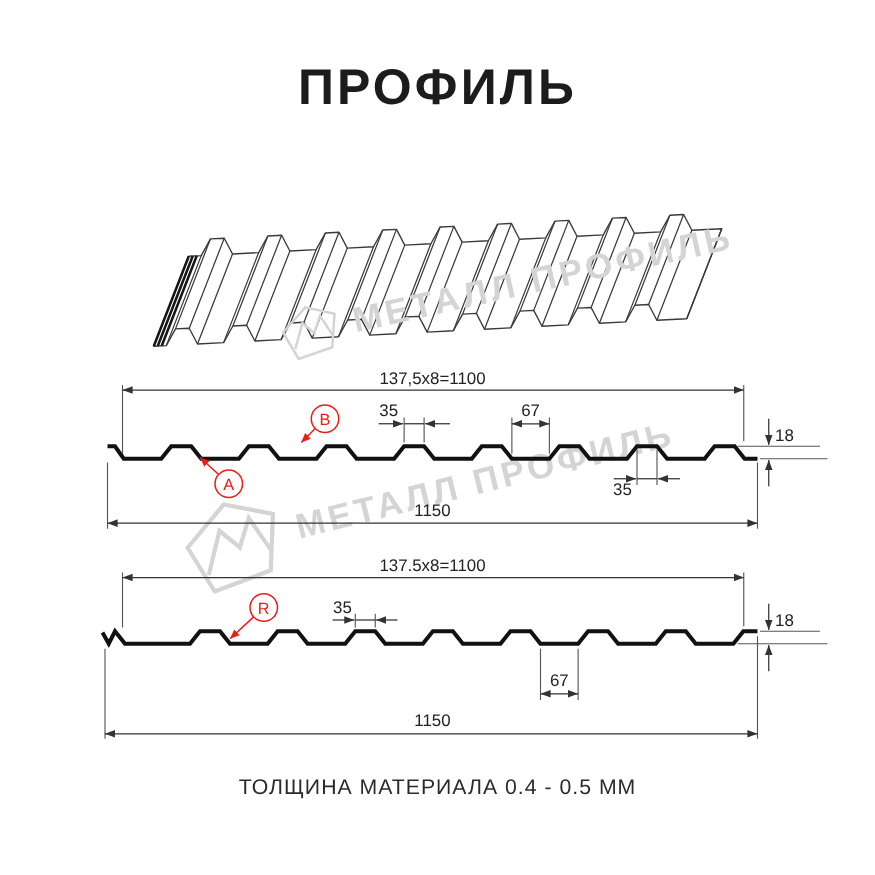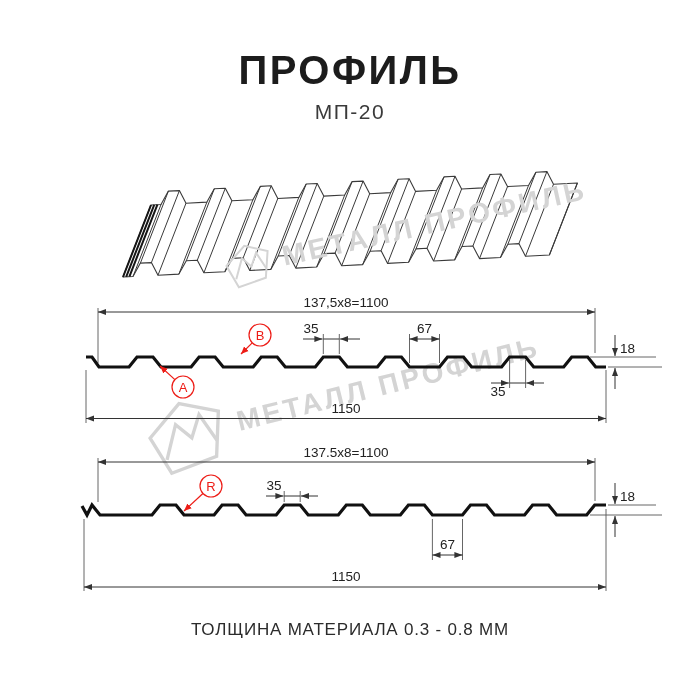--- a/index.html
+++ b/index.html
@@ -28,21 +28,20 @@
   .ribs{stroke:#3a3a3a;stroke-width:1;fill:none;}
   .cut{stroke:#161616;stroke-width:2;fill:none;}
   .wmlogo{stroke:#d4d4d4;stroke-width:2.4;fill:none;}
 </style>
 </head>
 <body>
 
 <div id="stage">
 
   <div class="title">ПРОФИЛЬ</div>
-  <div class="subtitle">МП-20</div>
 
   <svg style="left:105px;top:165px;" width="480" height="130" viewBox="0 0 480 130">
     <path class="sheet" d="M18,112 L28,111.5 L35.4,98.1 L46.4,97.6 L53,110.2 L73.9,109.1 L81.3,95.8 L92.3,95.2 L98.9,107.8 L119.9,106.7 L127.3,93.4 L138.2,92.8 L144.8,105.5 L165.8,104.4 L173.2,91 L184.2,90.5 L190.8,103.1 L211.7,102 L219.1,88.6 L230.1,88.1 L236.7,100.7 L257.7,99.6 L265.1,86.3 L276.1,85.7 L282.6,98.4 L303.6,97.3 L311,83.9 L322,83.3 L328.6,96 L349.6,94.9 L357,81.5 L367.9,81 L374.5,93.6 L395.5,92.5 L402.9,79.2 L413.9,78.6 L420.5,91.2 L444.4,90 L472.4,18 L448.5,19.2 L441.9,6.6 L430.9,7.2 L423.5,20.5 L402.5,21.6 L395.9,9 L385,9.5 L377.6,22.9 L356.6,24 L350,11.3 L339,11.9 L331.6,25.3 L310.6,26.4 L304.1,13.7 L293.1,14.3 L285.7,27.6 L264.7,28.7 L258.1,16.1 L247.1,16.6 L239.7,30 L218.8,31.1 L212.2,18.5 L201.2,19 L193.8,32.4 L172.8,33.5 L166.2,20.8 L155.3,21.4 L147.9,34.7 L126.9,35.8 L120.3,23.2 L109.3,23.8 L101.9,37.1 L81,38.2 L74.4,25.6 L63.4,26.1 L56,39.5 L46,40 Z"></path>
     <path class="ribs" d="M28,111.5 L56,39.5 M35.4,98.1 L63.4,26.1 M46.4,97.6 L74.4,25.6 M53,110.2 L81,38.2 M73.9,109.1 L101.9,37.1 M81.3,95.8 L109.3,23.8 M92.3,95.2 L120.3,23.2 M98.9,107.8 L126.9,35.8 M119.9,106.7 L147.9,34.7 M127.3,93.4 L155.3,21.4 M138.2,92.8 L166.2,20.8 M144.8,105.5 L172.8,33.5 M165.8,104.4 L193.8,32.4 M173.2,91 L201.2,19 M184.2,90.5 L212.2,18.5 M190.8,103.1 L218.8,31.1 M211.7,102 L239.7,30 M219.1,88.6 L247.1,16.6 M230.1,88.1 L258.1,16.1 M236.7,100.7 L264.7,28.7 M257.7,99.6 L285.7,27.6 M265.1,86.3 L293.1,14.3 M276.1,85.7 L304.1,13.7 M282.6,98.4 L310.6,26.4 M303.6,97.3 L331.6,25.3 M311,83.9 L339,11.9 M322,83.3 L350,11.3 M328.6,96 L356.6,24 M349.6,94.9 L377.6,22.9 M357,81.5 L385,9.5 M367.9,81 L395.9,9 M374.5,93.6 L402.5,21.6 M395.5,92.5 L423.5,20.5 M402.9,79.2 L430.9,7.2 M413.9,78.6 L441.9,6.6 M420.5,91.2 L448.5,19.2 M444.4,90 L472.4,18"></path>
     <path class="cut" d="M18,112 L46,40 M21.2,111.8 L49.2,39.8 M24.4,111.6 L52.4,39.6"></path>
   </svg>
 
   <div class="wm" id="wm1">
     <svg style="position:static;" width="50" height="44" viewBox="0 0 60 52">
       <path class="wmlogo" d="M4,22 L30,3 L56,15 L47,46 L13,50 Z"></path>
@@ -141,15 +140,15 @@
 
     <path class="thin" d="M14,79 L14,151 M536,69 L536,151"></path>
     <line class="dimline" x1="14" y1="147" x2="536" y2="147" marker-start="url(#arr2)" marker-end="url(#arr2)"></line>
     <text class="dim" x="276" y="141" text-anchor="middle">1150</text>
 
     <circle class="red" cx="141" cy="46" r="11"></circle>
     <text class="rlabel" x="141" y="51" text-anchor="middle">R</text>
     <line class="red" x1="132.9" y1="53.5" x2="114" y2="71" marker-end="url(#rarr2)"></line>
   </svg>
 
-  <div class="footer">ТОЛЩИНА МАТЕРИАЛА 0.3 - 0.8 ММ</div>
+  <div class="footer">ТОЛЩИНА МАТЕРИАЛА 0.4 - 0.5 ММ</div>
 
 </div>
 
 </body></html>

